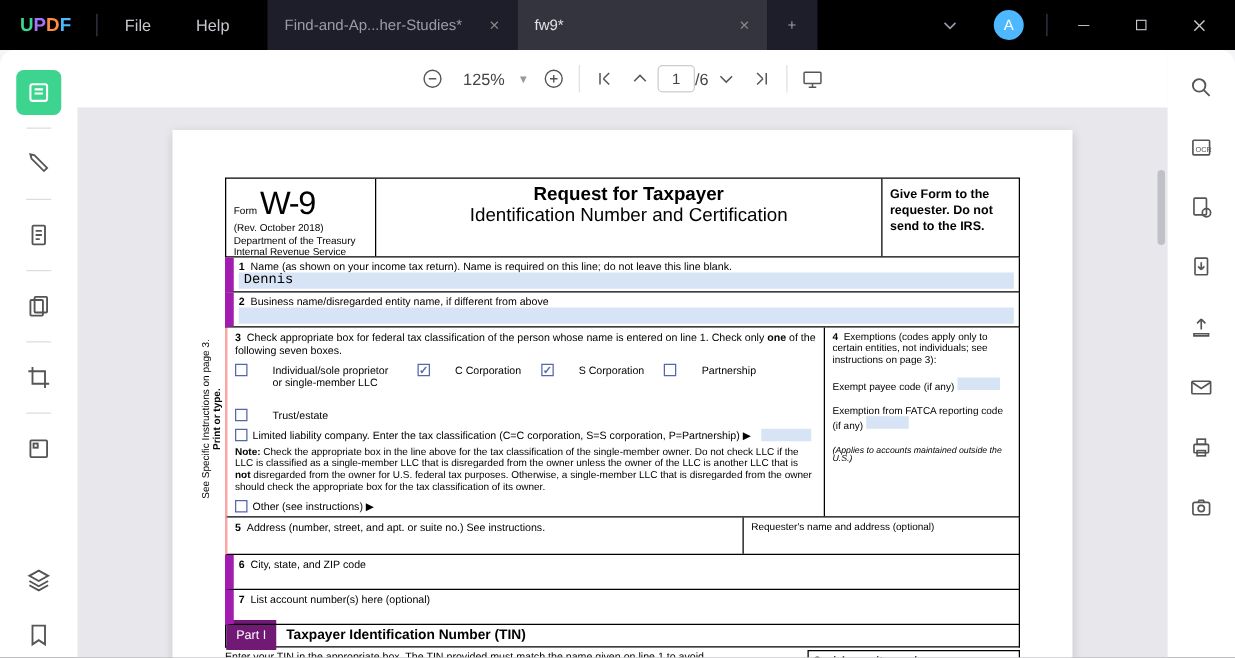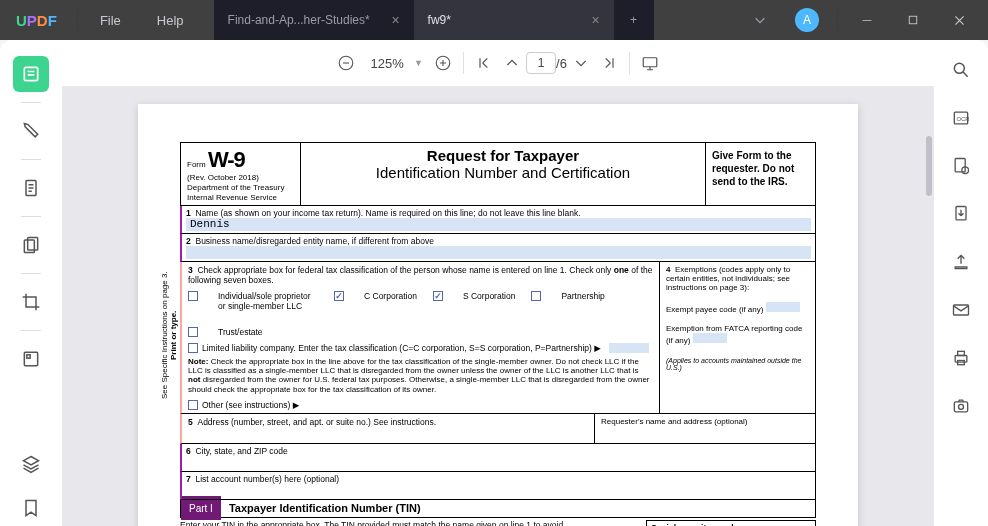--- a/index.html
+++ b/index.html
@@ -1,17 +1,17 @@
 <!DOCTYPE html>
 <html><head>
 <meta charset="utf-8">
 <style>
 *{box-sizing:border-box;margin:0;padding:0;font-family:"Segoe UI",Arial,sans-serif}
 body{background:#1e1e2a;width:988px;height:526px;overflow:hidden;position:relative}
-.titlebar{height:40px;background:#404040;display:flex;align-items:center;color:#c8c8d0;font-size:13px}
+.titlebar{height:40px;background:#000000;display:flex;align-items:center;color:#c8c8d0;font-size:13px}
 .logo{padding:0 16px;font-weight:700;font-size:15px}
 .logo .u{color:#3dd48f}.logo .p{color:#a970ff}.logo .d{color:#ff8c42}.logo .f{color:#4db8ff}
 .sep{width:1px;height:18px;background:#3a3a48;margin:0 4px}
 .menu-item{padding:0 18px;cursor:pointer}
 .tabs{display:flex;height:40px;margin-left:12px}
 .tab{height:40px;padding:0 14px;display:flex;align-items:center;gap:10px;color:#9a9aaa;font-size:12px;min-width:200px;cursor:pointer;background:#1e1e2a;position:relative}
 .tab.active{background:#34343f;color:#e0e0e8}
 .tab.newtab{min-width:40px;justify-content:center}
 .tab-close{font-size:14px;color:#888;margin-left:auto}
 .winctrl{margin-left:auto;display:flex;align-items:center;gap:4px;padding-right:8px}
@@ -35,27 +35,27 @@
 .zoomval{min-width:42px;text-align:center}
 .dropdown-caret{font-size:9px;color:#999}
 .pagebox{border:1px solid #ccc;border-radius:4px;padding:3px 10px;font-size:12px;min-width:30px;text-align:center}
 .tdiv{width:1px;height:22px;background:#e0e0e0;margin:0 6px}
 .viewport{flex:1;background:#e8e8ec;overflow:hidden;position:relative;display:flex;justify-content:center;padding-top:18px}
 .page{width:720px;height:900px;background:#fff;box-shadow:0 2px 8px rgba(0,0,0,0.15);position:relative;font-family:Arial,Helvetica,sans-serif}
 .formbody{position:absolute;left:42px;right:42px;top:38px}
 .header-row{display:flex;border:1px solid #000;height:64px}
 .hleft{width:120px;border-right:1px solid #000;padding:4px 6px;font-size:8px;line-height:1.2}
 .hleft .form{font-size:8px}
-.hleft .w9{font-size:22px;font-weight:700;letter-spacing:-1px}
+.hleft .w9{font-size:26px;font-weight:400;letter-spacing:-1px}
 .hcenter{flex:1;text-align:center;padding:2px 4px}
 .hcenter .title1{font-size:15px;font-weight:700;margin-top:2px}
 .hcenter .title2{font-size:15px;font-weight:400}
 .hcenter .golink{font-size:9px;margin-top:6px}
 .hright{width:110px;border-left:1px solid #000;padding:6px;font-size:10px;font-weight:700;line-height:1.3}
-.line-row{border-left:2px solid #a21caf;border-right:1px solid #000;border-bottom:1px solid #000;font-size:8.5px;padding:2px 4px;display:flex;flex-direction:column;position:relative}
+.line-row{border-left:7px solid #a21caf;border-right:1px solid #000;border-bottom:1px solid #000;font-size:8.5px;padding:2px 4px;display:flex;flex-direction:column;position:relative}
 .fillbox{background:#d6e4f5;height:13px;width:100%;font-family:"Courier New",monospace;font-size:11px;padding-left:4px;color:#000}
 .vsidebar{position:absolute;left:-20px;top:68px;width:18px;height:250px;font-size:8px;transform:rotate(180deg);writing-mode:vertical-lr;text-align:center;font-weight:700}
 .box3{border-left:2px solid #fca5a5;border-right:1px solid #000;border-bottom:1px solid #000;display:flex}
 .box3-left{flex:1;padding:3px 6px;font-size:8.5px;border-right:1px solid #000}
 .box3-right{width:155px;padding:3px 6px;font-size:8px}
 .checkrow{display:flex;align-items:flex-start;gap:4px;margin-top:6px;font-size:8.5px}
 .ck{width:10px;height:10px;border:1.5px solid #5566aa;display:inline-flex;align-items:center;justify-content:center;flex-shrink:0;background:#fff}
 .ck.chk::after{content:"✓";color:#5566aa;font-size:9px;font-weight:700}
 .checkgrid{display:flex;gap:16px;margin-top:6px;flex-wrap:wrap}
 .cg{display:flex;align-items:flex-start;gap:20px;font-size:8.5px}

